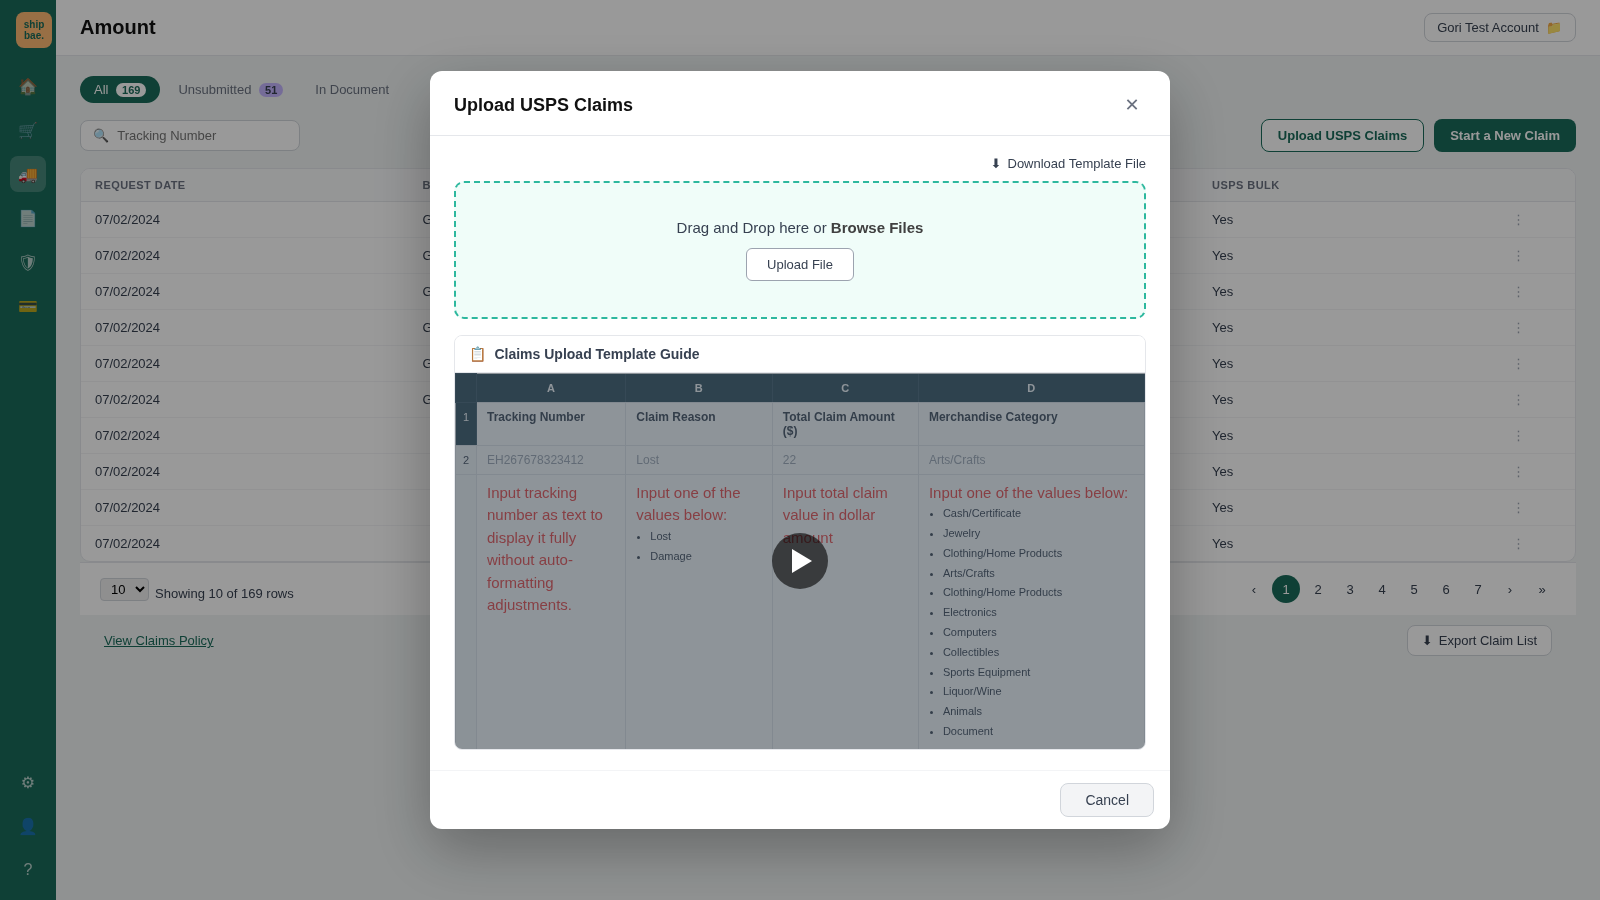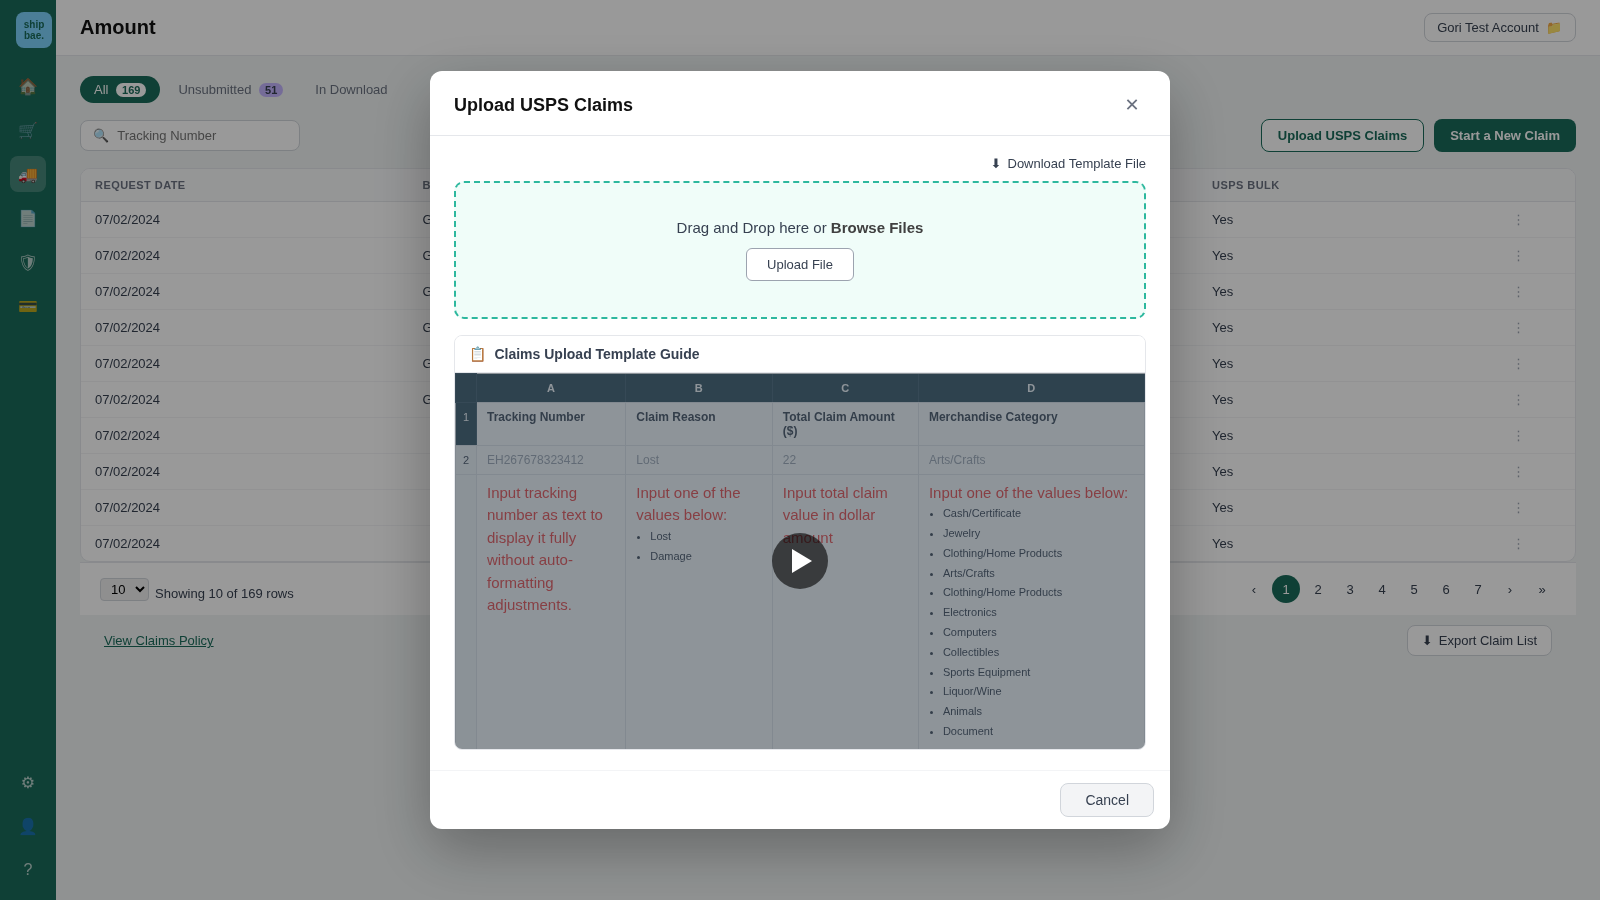--- a/index.html
+++ b/index.html
@@ -1,20 +1,20 @@
 <!DOCTYPE html>
 <html><head>
   <meta charset="utf-8">
   <style>
     * { box-sizing: border-box; margin: 0; padding: 0; }
     body { font-family: -apple-system, BlinkMacSystemFont, 'Segoe UI', sans-serif; background: #f0f4f4; display: flex; height: 900px; overflow: hidden; }
 
     
     .sidebar { width: 56px; background: #1a6b5a; display: flex; flex-direction: column; align-items: center; padding: 12px 0; gap: 8px; flex-shrink: 0; }
-    .sidebar-logo { width: 36px; height: 36px; background: #7dd3fc; border-radius: 8px; display: flex; align-items: center; justify-content: center; margin-bottom: 12px; margin-left: 12px; }
+    .sidebar-logo { width: 36px; height: 36px; background: #fdba74; border-radius: 8px; display: flex; align-items: center; justify-content: center; margin-bottom: 12px; margin-left: 12px; }
     .sidebar-logo span { font-size: 10px; font-weight: 800; color: #1a6b5a; line-height: 1.1; text-align: center; }
     .sidebar-icon { width: 36px; height: 36px; border-radius: 8px; display: flex; align-items: center; justify-content: center; cursor: pointer; color: rgba(255,255,255,0.7); font-size: 16px; }
     .sidebar-icon.active { background: rgba(255,255,255,0.2); color: white; }
 
     
     .main { flex: 1; display: flex; flex-direction: column; overflow: hidden; }
 
     
     .header { background: white; padding: 0 24px; height: 56px; display: flex; align-items: center; justify-content: space-between; border-bottom: 1px solid #e5e7eb; }
     .header-title { font-size: 20px; font-weight: 700; color: #111; }
@@ -134,21 +134,21 @@
     <div class="tabs">
       <div class="tab active">
         <span>All</span>
         <span class="tab-badge">169</span>
       </div>
       <div class="tab">
         <span>Unsubmitted</span>
         <span class="tab-badge" style="background:#c4b5fd;color:#374151;">51</span>
       </div>
       <div class="tab">
-        <span>In Download</span>
+        <span>In Document</span>
       </div>
     </div>
 
     <div class="top-bar">
       <div class="search-box">
         <span>🔍</span>
         <input type="text" style="border: none; outline: none; font-size: 13px; color: rgb(156, 163, 175); width: 100%; background: transparent;" placeholder="Tracking Number">
       </div>
       <div class="action-buttons">
         <button class="btn-outline">Upload USPS Claims</button>

